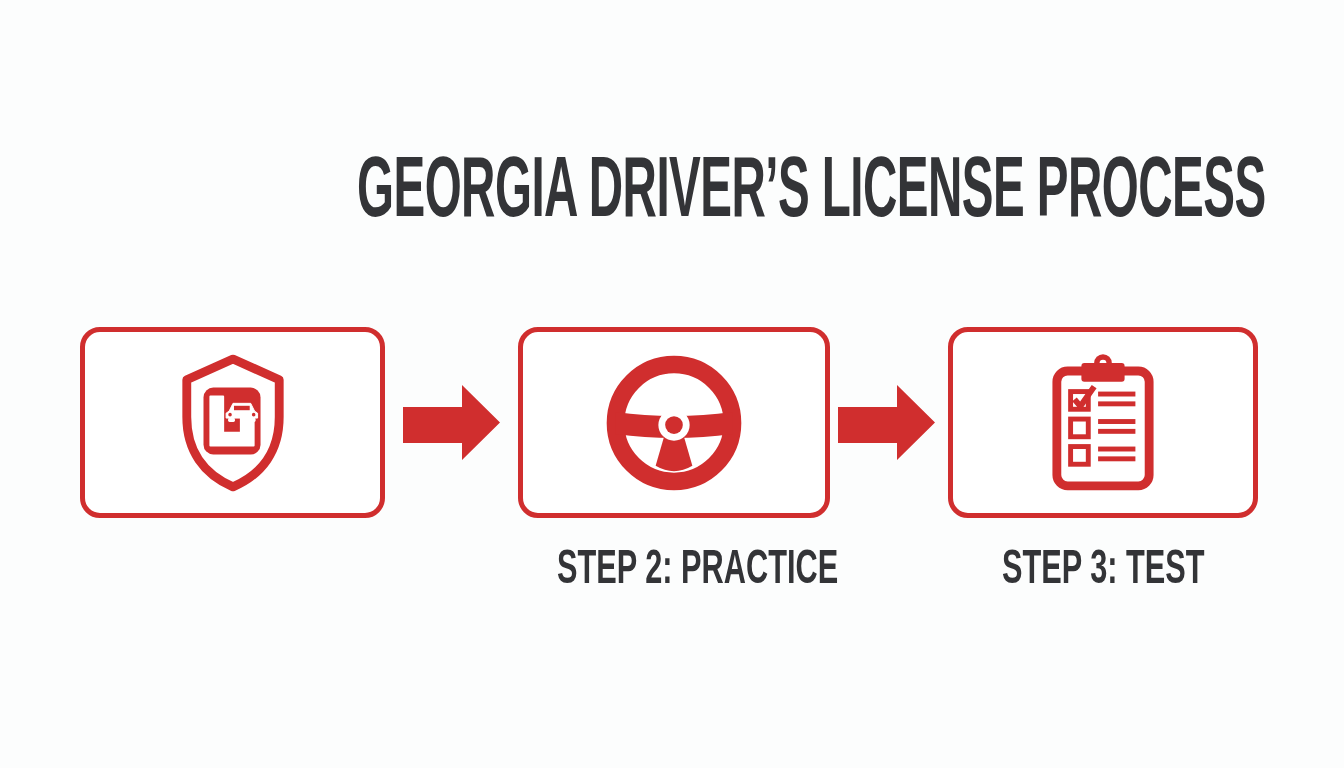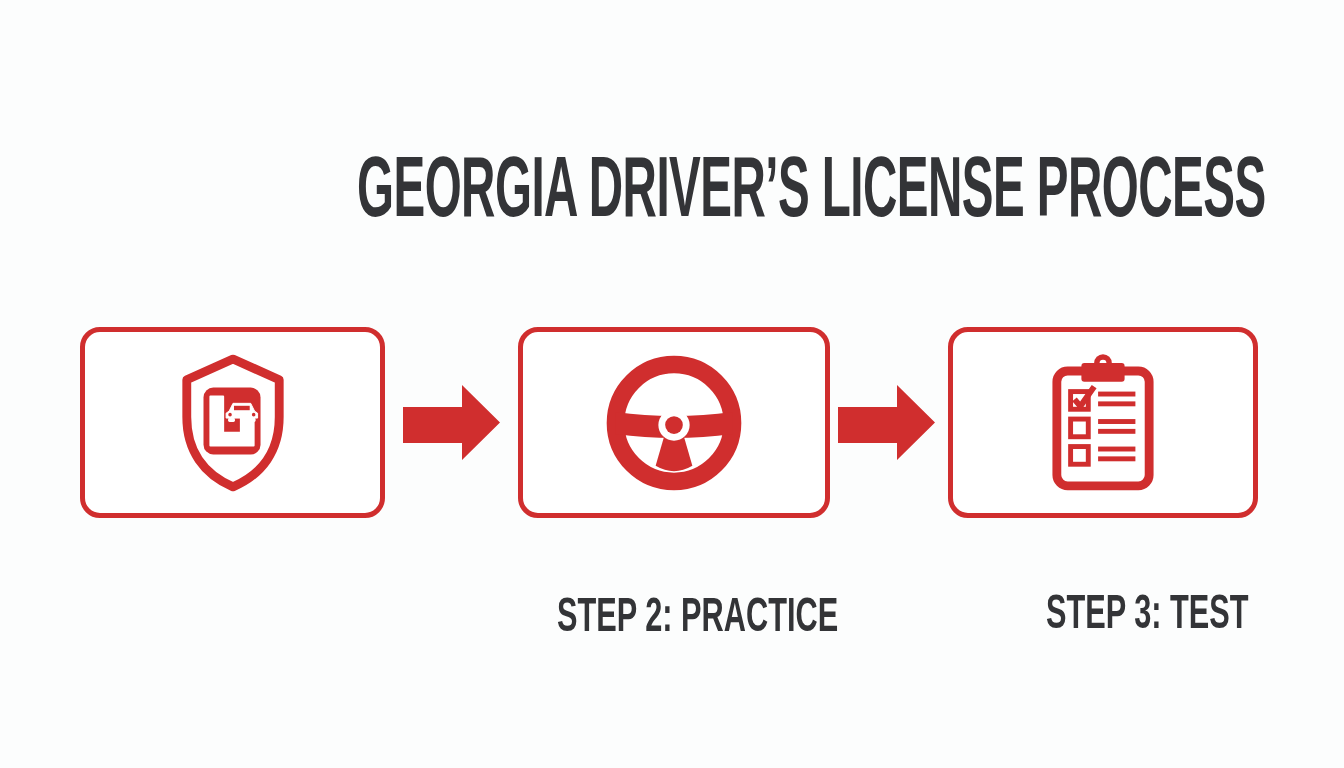--- a/index.html
+++ b/index.html
@@ -57,22 +57,22 @@
   .arrow-2 { left: 838px; }
 
   .step-label {
     position: absolute;
     top: 543px;
     text-align: center;
     line-height: 1;
     white-space: nowrap;
   }
   .label-1 { left: 40px;  width: 385px; }
-  .label-2 { left: 478px; width: 392px; margin-top: 48px; }
-  .label-3 { left: 952px; width: 390px; margin-top: 45px; }
+  .label-2 { left: 478px; width: 392px; }
+  .label-3 { left: 908px; width: 390px; }
   .step-label .condensed {
     display: inline-block;
     font-size: 48px;
     font-weight: 700;
     color: #333437;
     transform: scaleX(0.64);
     transform-origin: center;
   }
 </style>
 </head>

